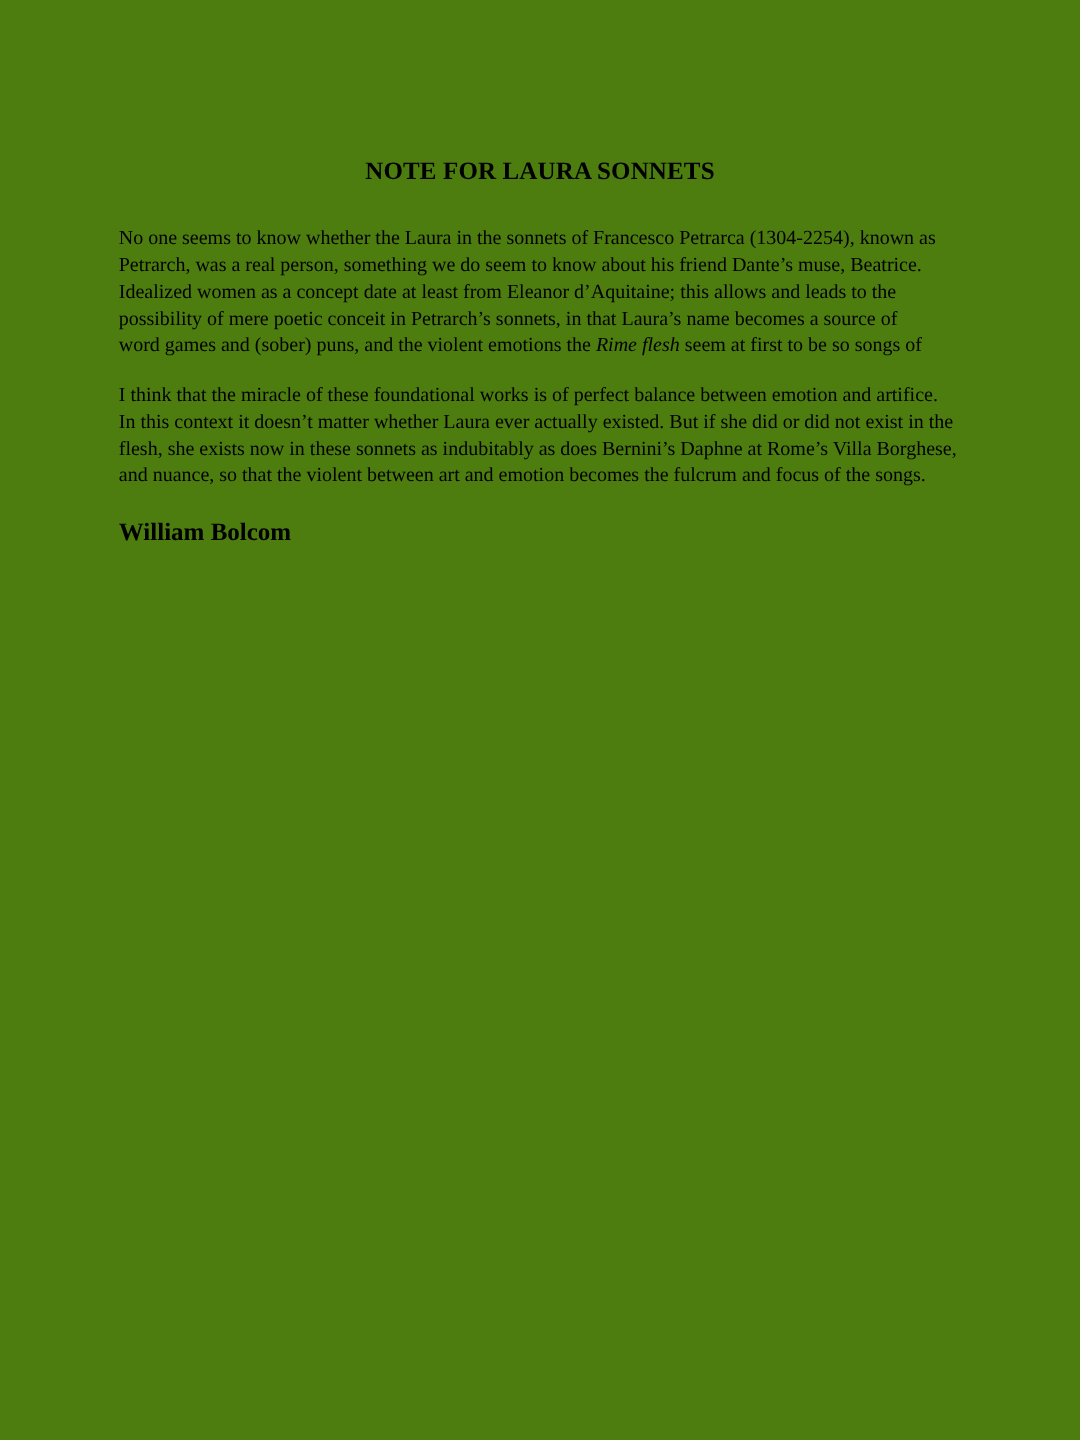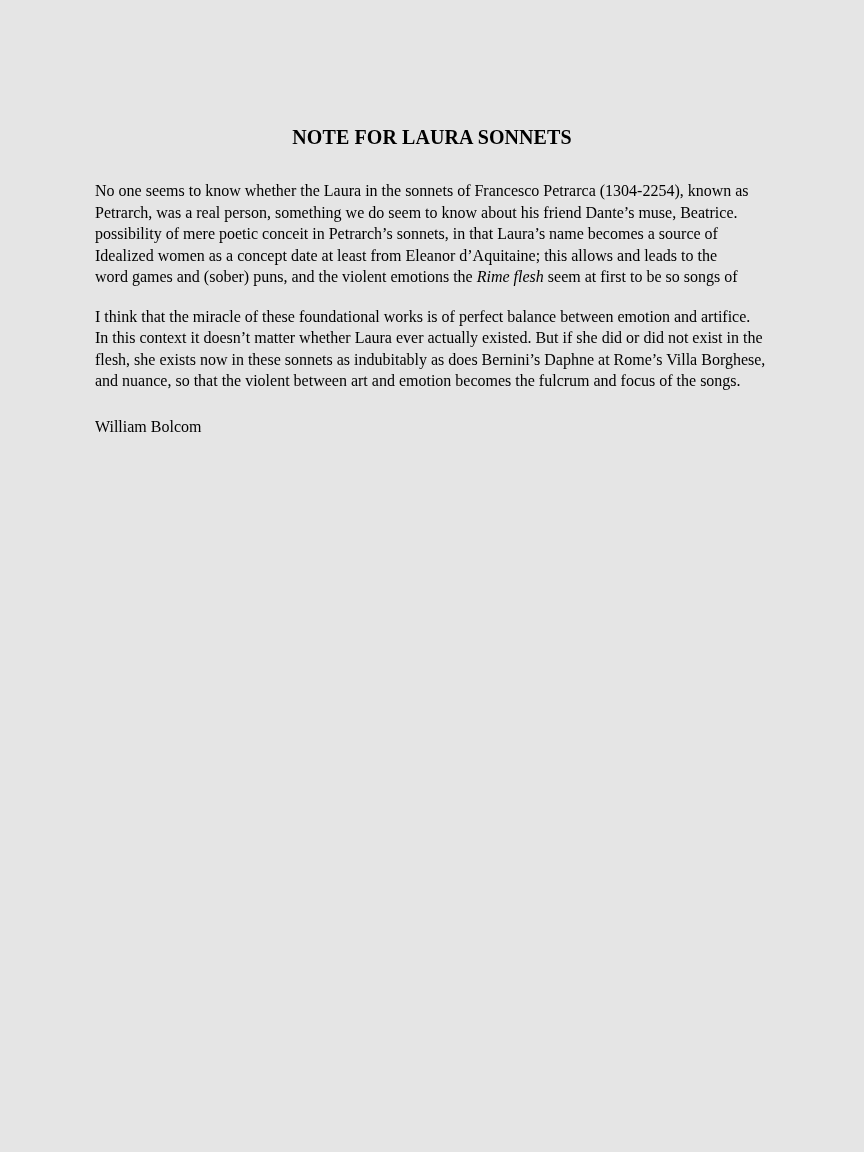--- a/index.html
+++ b/index.html
@@ -4,21 +4,21 @@
 <style>
   html, body {
     margin: 0;
     padding: 0;
     background: #ffffff;
   }
   .page {
     position: relative;
     width: 864px;
     height: 1152px;
-    background: #e5e5e5;
+    background: #4d7c0f;
     font-family: "Liberation Serif", "DejaVu Serif", serif;
     color: #000000;
     overflow: hidden;
   }
   .title {
     position: absolute;
     top: 126px;
     left: 0;
     width: 100%;
     margin: 0;
@@ -41,38 +41,38 @@
   }
   .line {
     display: block;
     white-space: pre;
   }
   .line em {
     font-style: italic;
   }
   .signature {
     margin: 24px 0 0 0;
-    font-size: 16px;
+    font-size: 20px;
     line-height: 21.5px;
-    font-weight: normal;
+    font-weight: bold;
   }
 </style>
 </head>
 <body>
 
 <div class="page">
   <h1 class="title">NOTE FOR LAURA SONNETS</h1>
 
   <div class="body-text">
 
   <p class="para">
         <span class="line"><span>No one seems to know whether the Laura in the sonnets of Francesco Petrarca (1304-2254), known as</span></span>
         <span class="line"><span>Petrarch, was a real person, something we do seem to know about his friend Dante’s muse, Beatrice.</span></span>
+        <span class="line"><span>Idealized women as a concept date at least from Eleanor d’Aquitaine; this allows and leads to the</span></span>
         <span class="line"><span>possibility of mere poetic conceit in Petrarch’s sonnets, in that Laura’s name becomes a source of</span></span>
-        <span class="line"><span>Idealized women as a concept date at least from Eleanor d’Aquitaine; this allows and leads to the</span></span>
         <span class="line"><span>word games and (sober) puns, and the violent emotions the </span><em>Rime flesh</em><span> seem at first to be so songs of</span></span>
       </p>
       <p class="para">
         <span class="line"><span>I think that the miracle of these foundational works is of perfect balance between emotion and artifice.</span></span>
         <span class="line"><span>In this context it doesn’t matter whether Laura ever actually existed. But if she did or did not exist in the</span></span>
         <span class="line"><span>flesh, she exists now in these sonnets as indubitably as does Bernini’s Daphne at Rome’s Villa Borghese,</span></span>
         <span class="line"><span>and nuance, so that the violent between art and emotion becomes the fulcrum and focus of the songs.</span></span>
       </p>
       <p class="signature">William Bolcom</p>
     </div>

